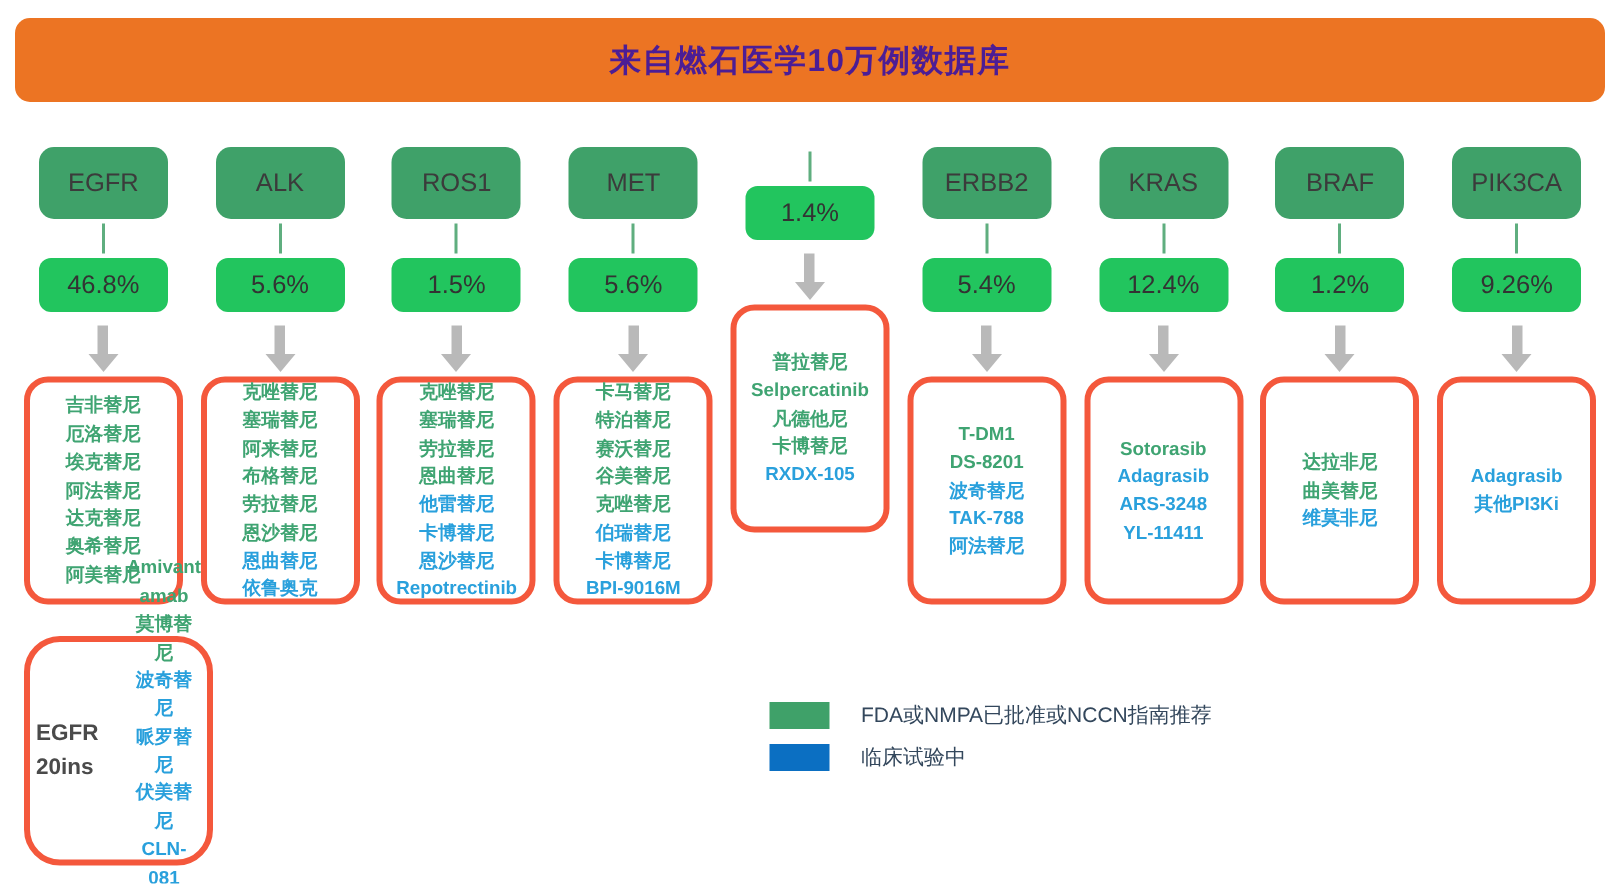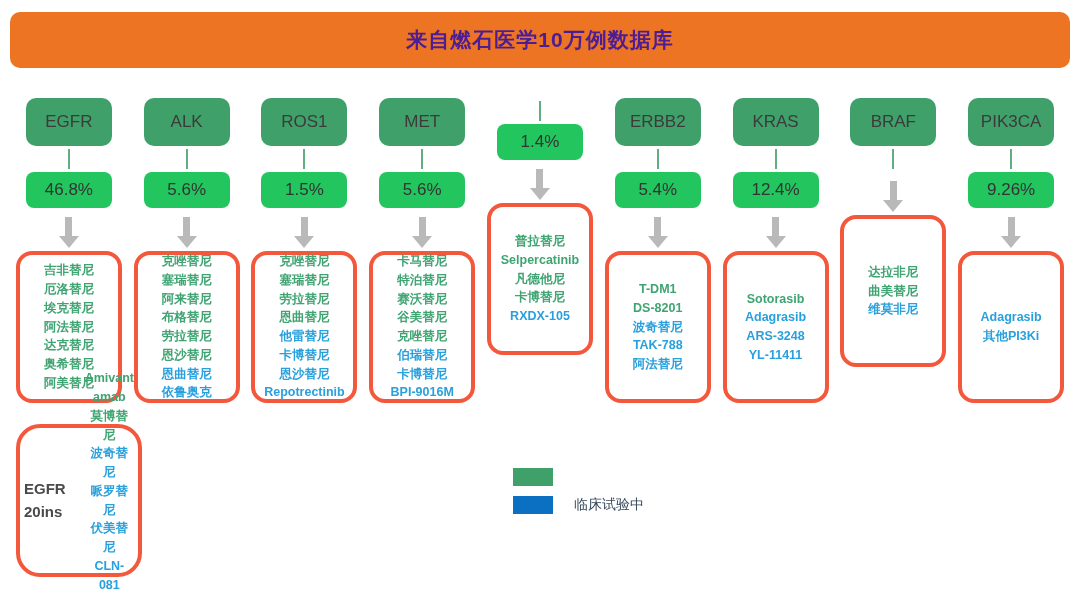--- a/index.html
+++ b/index.html
@@ -215,20 +215,21 @@
           <div class="drug approved">Sotorasib</div>
           <div class="drug trial">Adagrasib</div>
           <div class="drug trial">ARS-3248</div>
           <div class="drug trial">YL-11411</div>
         </div>
     </div>
 
     <div class="col">
       <div class="gene-box">BRAF</div>
       <div class="connector"></div>
+      <div class="freq-box">1.2%</div>
       <div class="arrow">
           <div class="arrow-stem"></div>
           <div class="arrow-head"></div>
         </div>
       <div class="drug-box">
           <div class="drug approved">达拉非尼</div>
           <div class="drug approved">曲美替尼</div>
           <div class="drug trial">维莫非尼</div>
         </div>
     </div>
@@ -258,20 +259,21 @@
         <div class="drug trial">哌罗替尼</div>
         <div class="drug trial">伏美替尼</div>
         <div class="drug trial">CLN-081</div>
         <div class="drug trial">DZD9008</div>
       </div>
   </div>
 
   <div class="legend">
     <div class="legend-row">
       <div class="swatch swatch-approved"></div>
+      <div class="legend-label">FDA或NMPA已批准或NCCN指南推荐</div>
     </div>
     <div class="legend-row">
       <div class="swatch swatch-trial"></div>
       <div class="legend-label">临床试验中</div>
     </div>
   </div>
 
 </div>
 
 </body></html>

